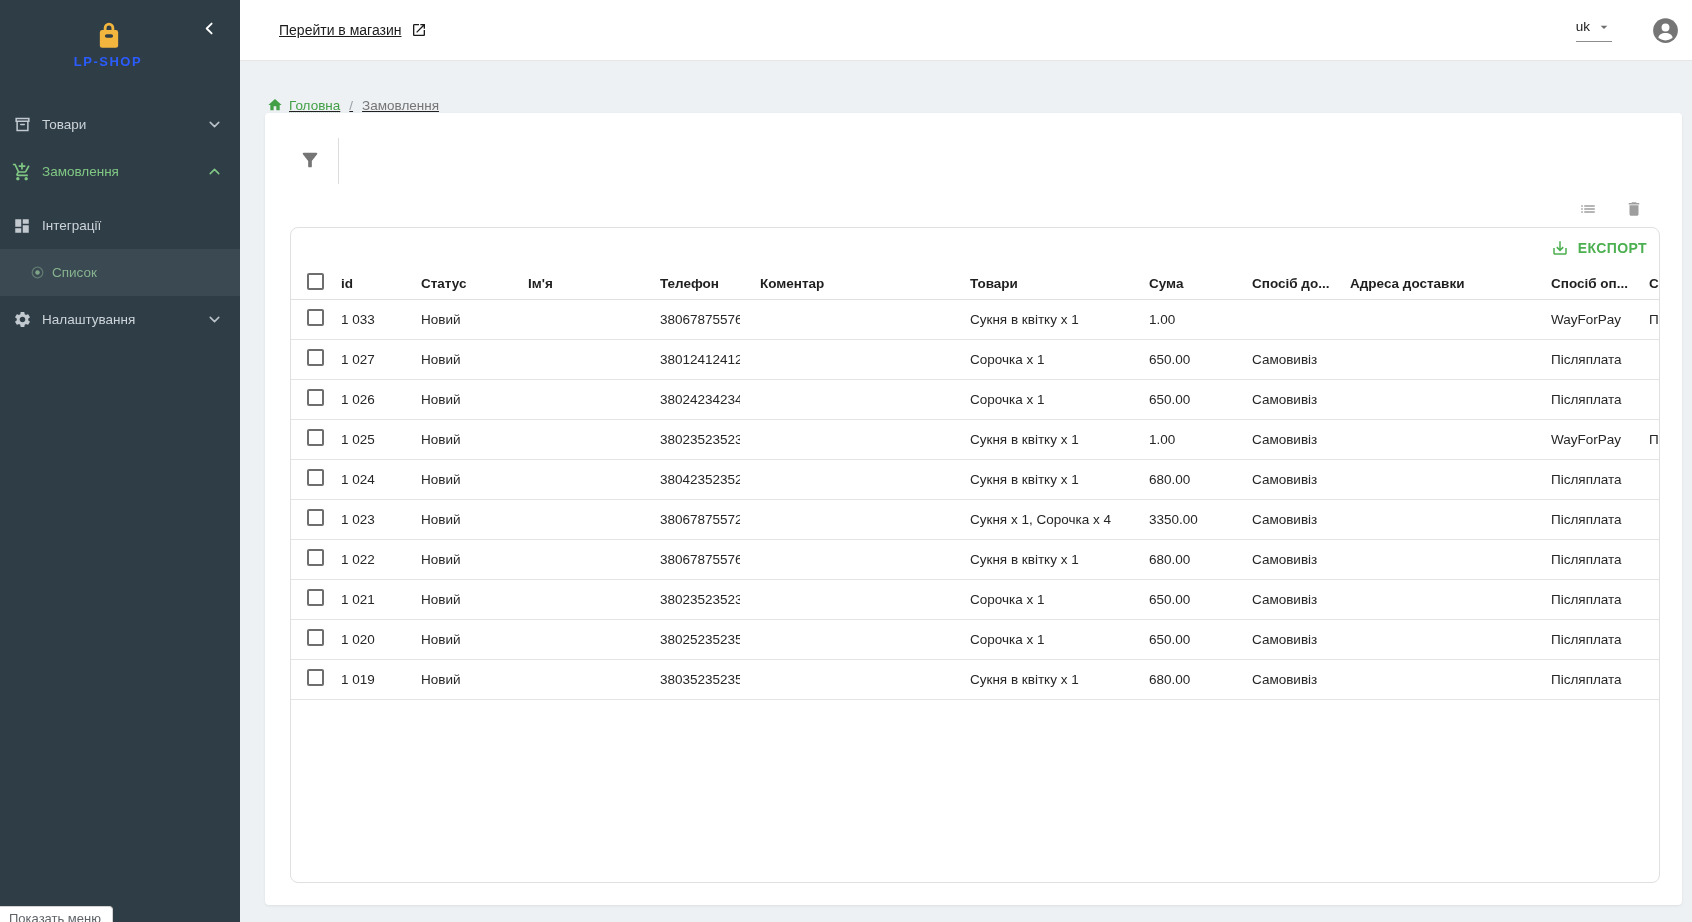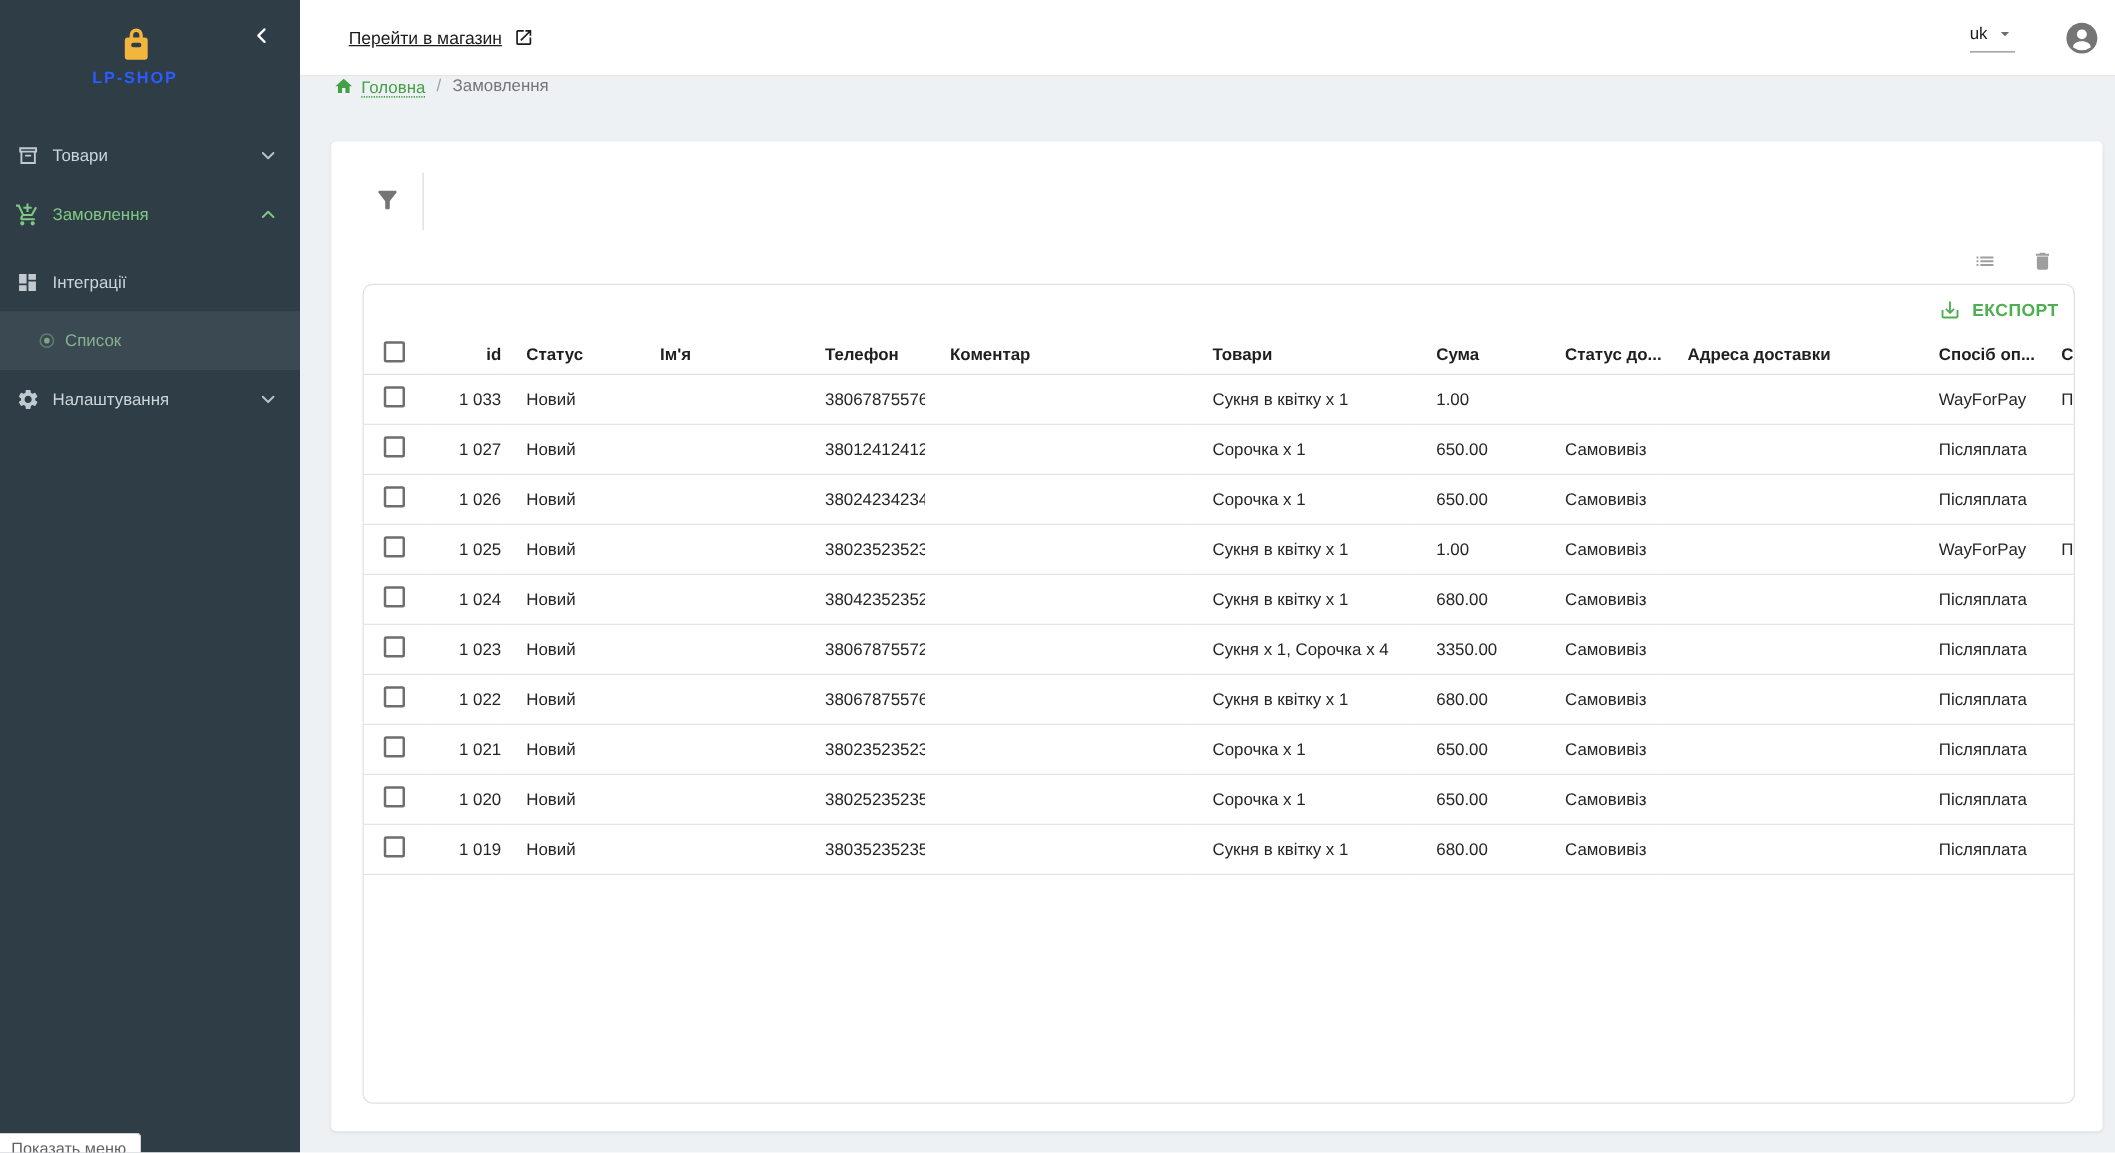--- a/index.html
+++ b/index.html
@@ -30,21 +30,21 @@
   .store-link { margin-left:39px; display:flex; align-items:center; gap:9px; cursor:pointer; }
   .store-link .txt { font-size:14px; color:#1b1b1b; text-decoration:underline; }
   .store-link .ico { color:#1b1b1b; }
   .topbar-right { margin-left:auto; display:flex; align-items:center; }
   .lang-select { display:flex; align-items:center; gap:6px; padding-bottom:6px; border-bottom:1px solid #8d8d8d; cursor:pointer; margin-right:40px; }
   .lang-select .val { font-size:13.5px; color:#1b1b1b; }
   .lang-select .caret { color:#6e6e6e; }
   .avatar { width:27px; height:27px; margin-right:13px; cursor:pointer; }
 
   
-  .breadcrumbbar { position:absolute; left:240px; top:61px; width:1452px; height:52px; display:flex; align-items:flex-start; padding-left:27px; }
+  .breadcrumbbar { position:absolute; left:240px; top:61px; width:1452px; height:52px; display:flex; align-items:flex-end; padding-left:27px;text-decoration:underline; }
   .crumb-home { display:flex; align-items:center; gap:6px; color:#43a047; cursor:pointer; }
   .crumb-home .lbl { font-size:13.5px; color:#43a047; text-decoration:underline dotted; text-underline-offset:3px; }
   .crumb-sep { margin:0 9px; color:#9aa0a6; font-size:13.5px; }
   .crumb-current { color:#757575; font-size:13.5px; }
 
   
   .outer-card { position:absolute; left:265px; top:113px; width:1417px; height:792px; background:#fff; border-radius:4px; box-shadow:0 1px 3px rgba(0,0,0,0.07); }
   .filter-btn { position:absolute; left:34px; top:36px; width:22px; height:22px; color:#757575; cursor:pointer; }
   .filter-divider { position:absolute; left:73px; top:25px; width:1px; height:46px; background:#dcdcdc; }
   .view-icons { position:absolute; top:87px; right:39px; display:flex; gap:28px; color:#9e9e9e; }
@@ -54,21 +54,21 @@
   .table-card { position:absolute; left:25px; top:114px; width:1370px; height:656px; background:#fff; border:1px solid #e0e0e0; border-radius:8px; display:flex; flex-direction:column; overflow:hidden; }
   .export-row { height:40px; flex:0 0 40px; display:flex; align-items:center; justify-content:flex-end; padding-right:12px; }
   .export-btn { display:flex; align-items:center; gap:9px; color:#4caf50; cursor:pointer; }
   .export-btn .lbl { font-size:14px; font-weight:bold; letter-spacing:0.4px; }
   .table-wrap { flex:0 0 auto; overflow:hidden; }
   table { border-collapse:collapse; table-layout:fixed; width:1428px; }
   th, td { font-size:13.5px; text-align:left; padding:0 0 0 20px; white-space:nowrap; overflow:hidden; }
   th { font-weight:bold; color:#1f1f1f; height:31px; border-bottom:1px solid #e0e0e0; }
   td { height:40px; color:#262626; border-bottom:1px solid #e4e4e4; }
   th.col-check, td.col-check { padding-left:16px; }
-  th.col-id, td.col-id { text-align:right; padding:0; }
+  th.col-id, td.col-id { text-align:left; padding:0; }
   .checkbox { display:inline-block; width:17px; height:17px; border:2px solid #6e6e6e; border-radius:2px; background:#fff; cursor:pointer; }
   .spacer { flex:1 1 auto; }
 
   
   .pagination { flex:0 0 48px; border-top:1px solid #e0e0e0; display:flex; align-items:center; justify-content:flex-end; padding-right:18px; font-size:13px; color:#2b2b2b; }
   .rpp-label { margin-right:18px; }
   .rpp-select { display:flex; align-items:center; gap:5px; cursor:pointer; }
   .rpp-select .caret { color:#757575; }
   .range { margin-left:40px; }
   .page-btn { width:24px; height:24px; display:flex; align-items:center; justify-content:center; cursor:pointer; }
@@ -254,21 +254,21 @@
         <thead>
           <tr>
             <th class="col-check"><span class="checkbox"></span></th>
             <th class="col-id">id</th>
             <th>Статус</th>
             <th>Ім'я</th>
             <th>Телефон</th>
             <th>Коментар</th>
             <th>Товари</th>
             <th>Сума</th>
-            <th>Статус до...</th>
+            <th>Спосіб до...</th>
             <th>Адреса доставки</th>
             <th>Спосіб оп...</th>
             <th>Ст</th>
           </tr>
         </thead>
         <tbody id="rows-body">
             <tr>
               <td class="col-check"><span class="checkbox"></span></td>
               <td class="col-id">1 033</td>
               <td>Новий</td>

